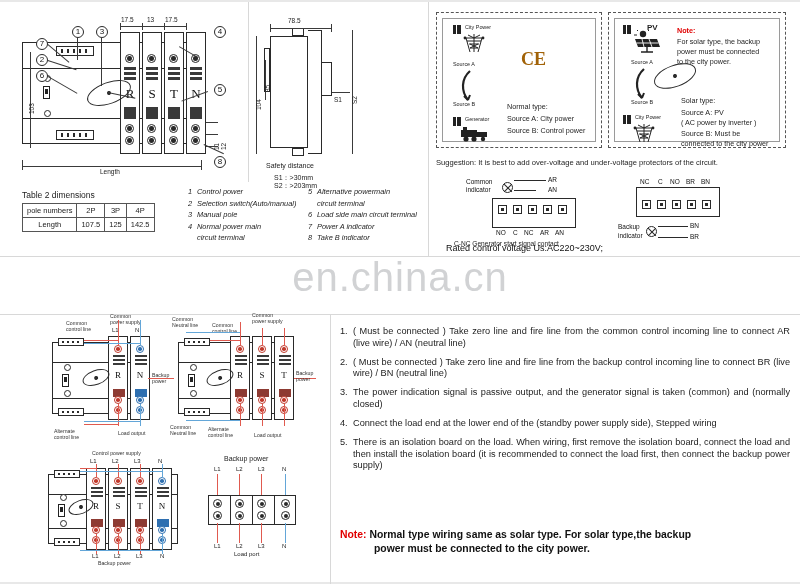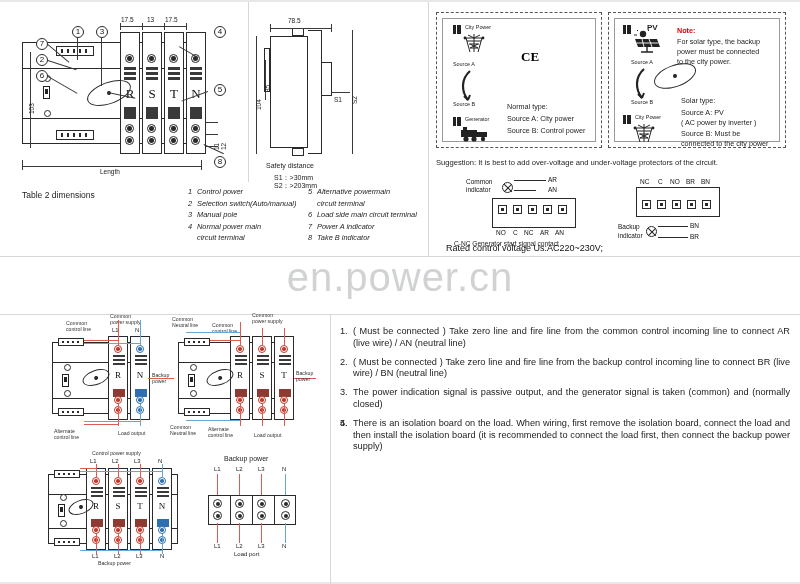--- a/index.html
+++ b/index.html
@@ -114,21 +114,21 @@
 
   
   .tower{ position:absolute; width:26px; height:22px; }
   .tower svg{ display:block; }
   .genset{ position:absolute; width:28px; height:16px;}
   .pvpanel{ position:absolute; width:28px;height:22px;}
   .sq-ic{
     position:absolute; width:8px;height:9px;background:#222;
   }
   .sq-ic::after{content:"";position:absolute;left:3px;top:0;width:1.4px;height:9px;background:#fff;}
-  .ce-mark{ position:absolute; font-size:13px; font-weight:bold; font-family:"Liberation Serif",serif; color:#000000;}
+  .ce-mark{ position:absolute; font-size:18px; font-weight:bold; font-family:"Liberation Serif",serif; color:#a16207;}
   .arrowc{ position:absolute; width:16px;height:34px;}
 
   #suggestion{
     position:absolute; left:436px; top:158px;
     font-size:7.6px; color:#1e1e1e; white-space:nowrap;
   }
 
   
   .tb{ position:absolute; border:1.1px solid #2a2a2a; background:#fff; }
   .tb .pin{
@@ -353,20 +353,36 @@
     <div class="dimtxt" style="left:82px;top:82px;">S1</div>
     <div class="dimline" style="left:80px;top:78px;width:18px;height:1px;background:#3a3a3a;"></div>
 
     <div class="sv-txt" style="left:14px;top:148px;">Safety distance</div>
     <div class="sv-txt" style="left:22px;top:159px;">S1：&gt;30mm</div>
     <div class="sv-txt" style="left:22px;top:167px;">S2：&gt;203mm</div>
   </div>
 
   <div class="abs" id="dim-table">
     <div class="tcap">Table 2 dimensions</div>
+    <table>
+      <tbody>
+          <tr>
+        <td>pole numbers</td>
+        <td>2P</td>
+        <td>3P</td>
+        <td>4P</td>
+      </tr>
+      <tr>
+        <td>Length</td>
+        <td>107.5</td>
+        <td>125</td>
+        <td>142.5</td>
+      </tr>
+    </tbody>
+      </table>
   </div>
 
   <div class="abs" id="legend">
     <div class="col c1">
       <div class="li"><span class="n">1</span><span>Control power</span></div>
       <div class="li"><span class="n">2</span><span>Selection switch(Auto/manual)</span></div>
       <div class="li"><span class="n">3</span><span>Manual pole</span></div>
       <div class="li"><span class="n">4</span><span>Normal power main</span></div>
       <div class="li cont">circuit terminal</div>
     </div>
@@ -514,21 +530,21 @@
     <div class="tb-lbl" style="left:0px;top:47px;">Backup</div>
     <div class="tb-lbl" style="left:0px;top:56px;">indicator</div>
     <div class="wire-k" style="left:40px;top:50px;width:30px;height:1px;"></div>
     <div class="wire-k" style="left:40px;top:61px;width:30px;height:1px;"></div>
     <div class="tb-lbl" style="left:72px;top:46px;">BN</div>
     <div class="tb-lbl" style="left:72px;top:57px;">BR</div>
   </div>
 
   <div id="rated">Rated control voltage Us:AC220~230V;</div>
 
-  <div class="watermark">en.power.cn</div>
+  <div class="watermark">en.china.cn</div>
 
   <div class="wd" style="left:40px;top:320px;width:140px;height:105px;">
     <div class="wlbl" style="left:26px;top:0px;">Common</div>
     <div class="wlbl" style="left:26px;top:6px;">control line</div>
     <div class="wlbl" style="left:70px;top:-7px;">Common</div>
     <div class="wlbl" style="left:70px;top:-1px;">power supply</div>
 
     <div class="plbl" style="left:72px;top:7px;">L1</div>
     <div class="plbl" style="left:95px;top:7px;">N</div>
 
@@ -814,21 +830,26 @@
     <div class="ins">
       <span class="num">2.</span>
       <span>( Must be connected ) Take zero line and fire line from the backup control incoming line to connect BR (live wire) / BN (neutral line)</span>
     </div>
     <div class="ins">
       <span class="num">3.</span>
       <span>The power indication signal is passive output, and the generator signal is taken (common) and (normally closed)</span>
     </div>
     <div class="ins">
       <span class="num">4.</span>
+      <span>Connect the load end at the lower end of the (standby power supply side), Stepped wiring</span>
     </div>
     <div class="ins">
       <span class="num">5.</span>
       <span>There is an isolation board on the load. When wiring, first remove the isolation board, connect the load and then install the isolation board (it is recommended to connect the load first, then connect the backup power supply)</span>
     </div>
   </div>
 
+  <div id="final-note">
+    <span class="nw">Note:</span><span> Normal type wiring same as solar type.   For solar type,the backup</span>
+    <div class="l2">power must be connected to the city power.</div>
+  </div>
 
 </div>
 
 </body></html>

